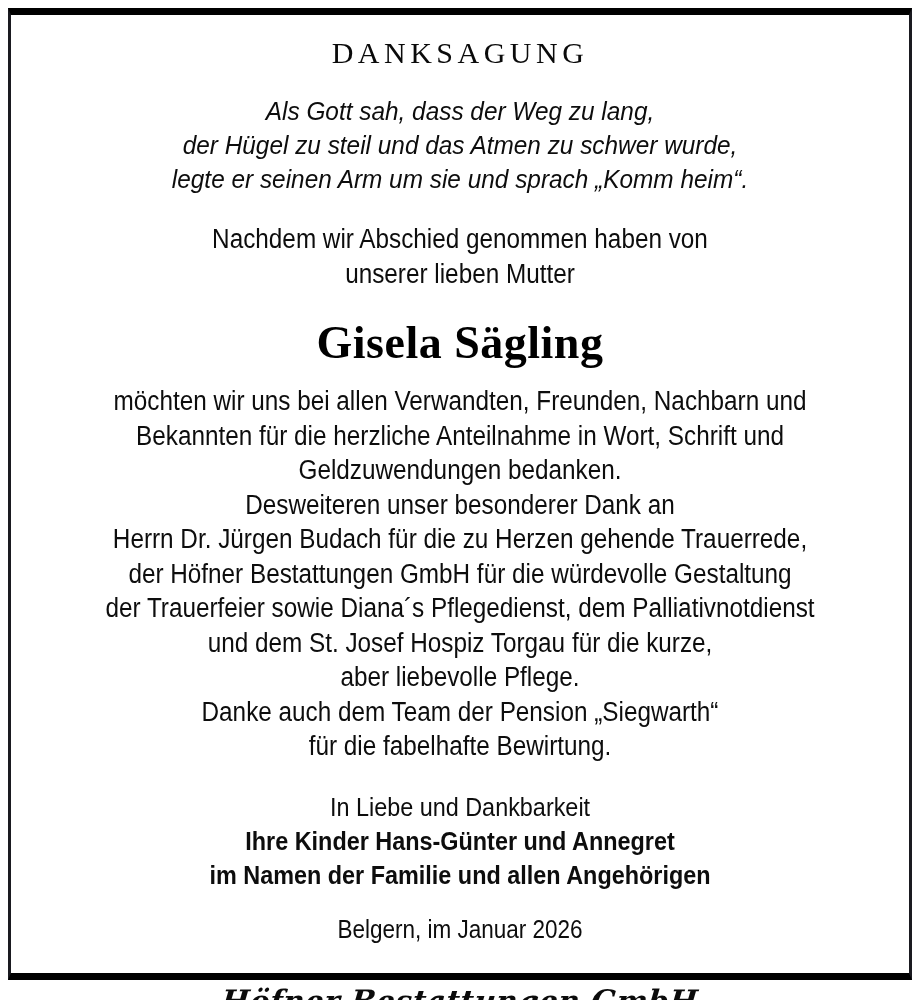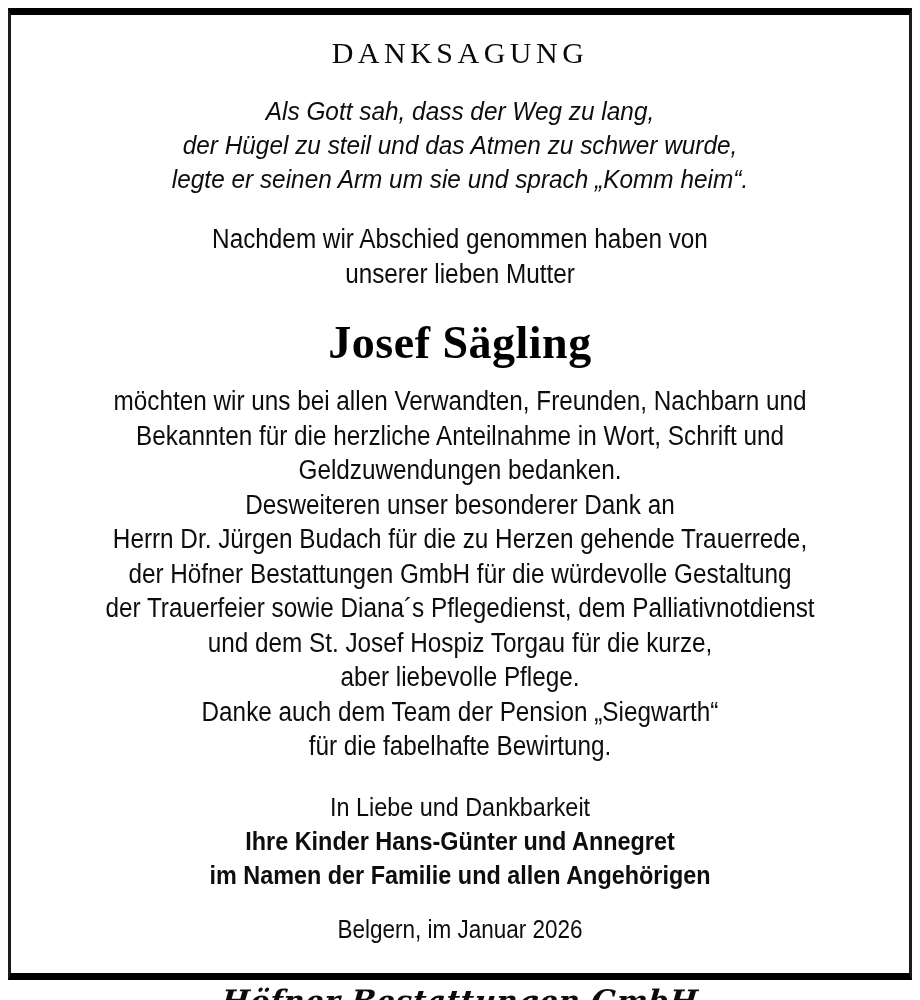--- a/index.html
+++ b/index.html
@@ -168,21 +168,21 @@
       <span class="ln">Als Gott sah, dass der Weg zu lang,</span>
       <span class="ln">der Hügel zu steil und das Atmen zu schwer wurde,</span>
       <span class="ln">legte er seinen Arm um sie und sprach „Komm heim“.</span>
     </div>
 
     <div class="body-block intro">
       <span class="ln">Nachdem wir Abschied genommen haben von</span>
       <span class="ln">unserer lieben Mutter</span>
     </div>
 
-    <div class="name">Josef Sägling</div>
+    <div class="name">Gisela Sägling</div>
 
     <div class="body-block main-text">
       <span class="ln">möchten wir uns bei allen Verwandten, Freunden, Nachbarn und</span>
       <span class="ln">Bekannten für die herzliche Anteilnahme in Wort, Schrift und</span>
       <span class="ln">Geldzuwendungen bedanken.</span>
       <span class="ln">Desweiteren unser besonderer Dank an</span>
       <span class="ln">Herrn Dr. Jürgen Budach für die zu Herzen gehende Trauerrede,</span>
       <span class="ln">der Höfner Bestattungen GmbH für die würdevolle Gestaltung</span>
       <span class="ln">der Trauerfeier sowie Diana´s Pflegedienst, dem Palliativnotdienst</span>
       <span class="ln">und dem St. Josef Hospiz Torgau für die kurze,</span>

